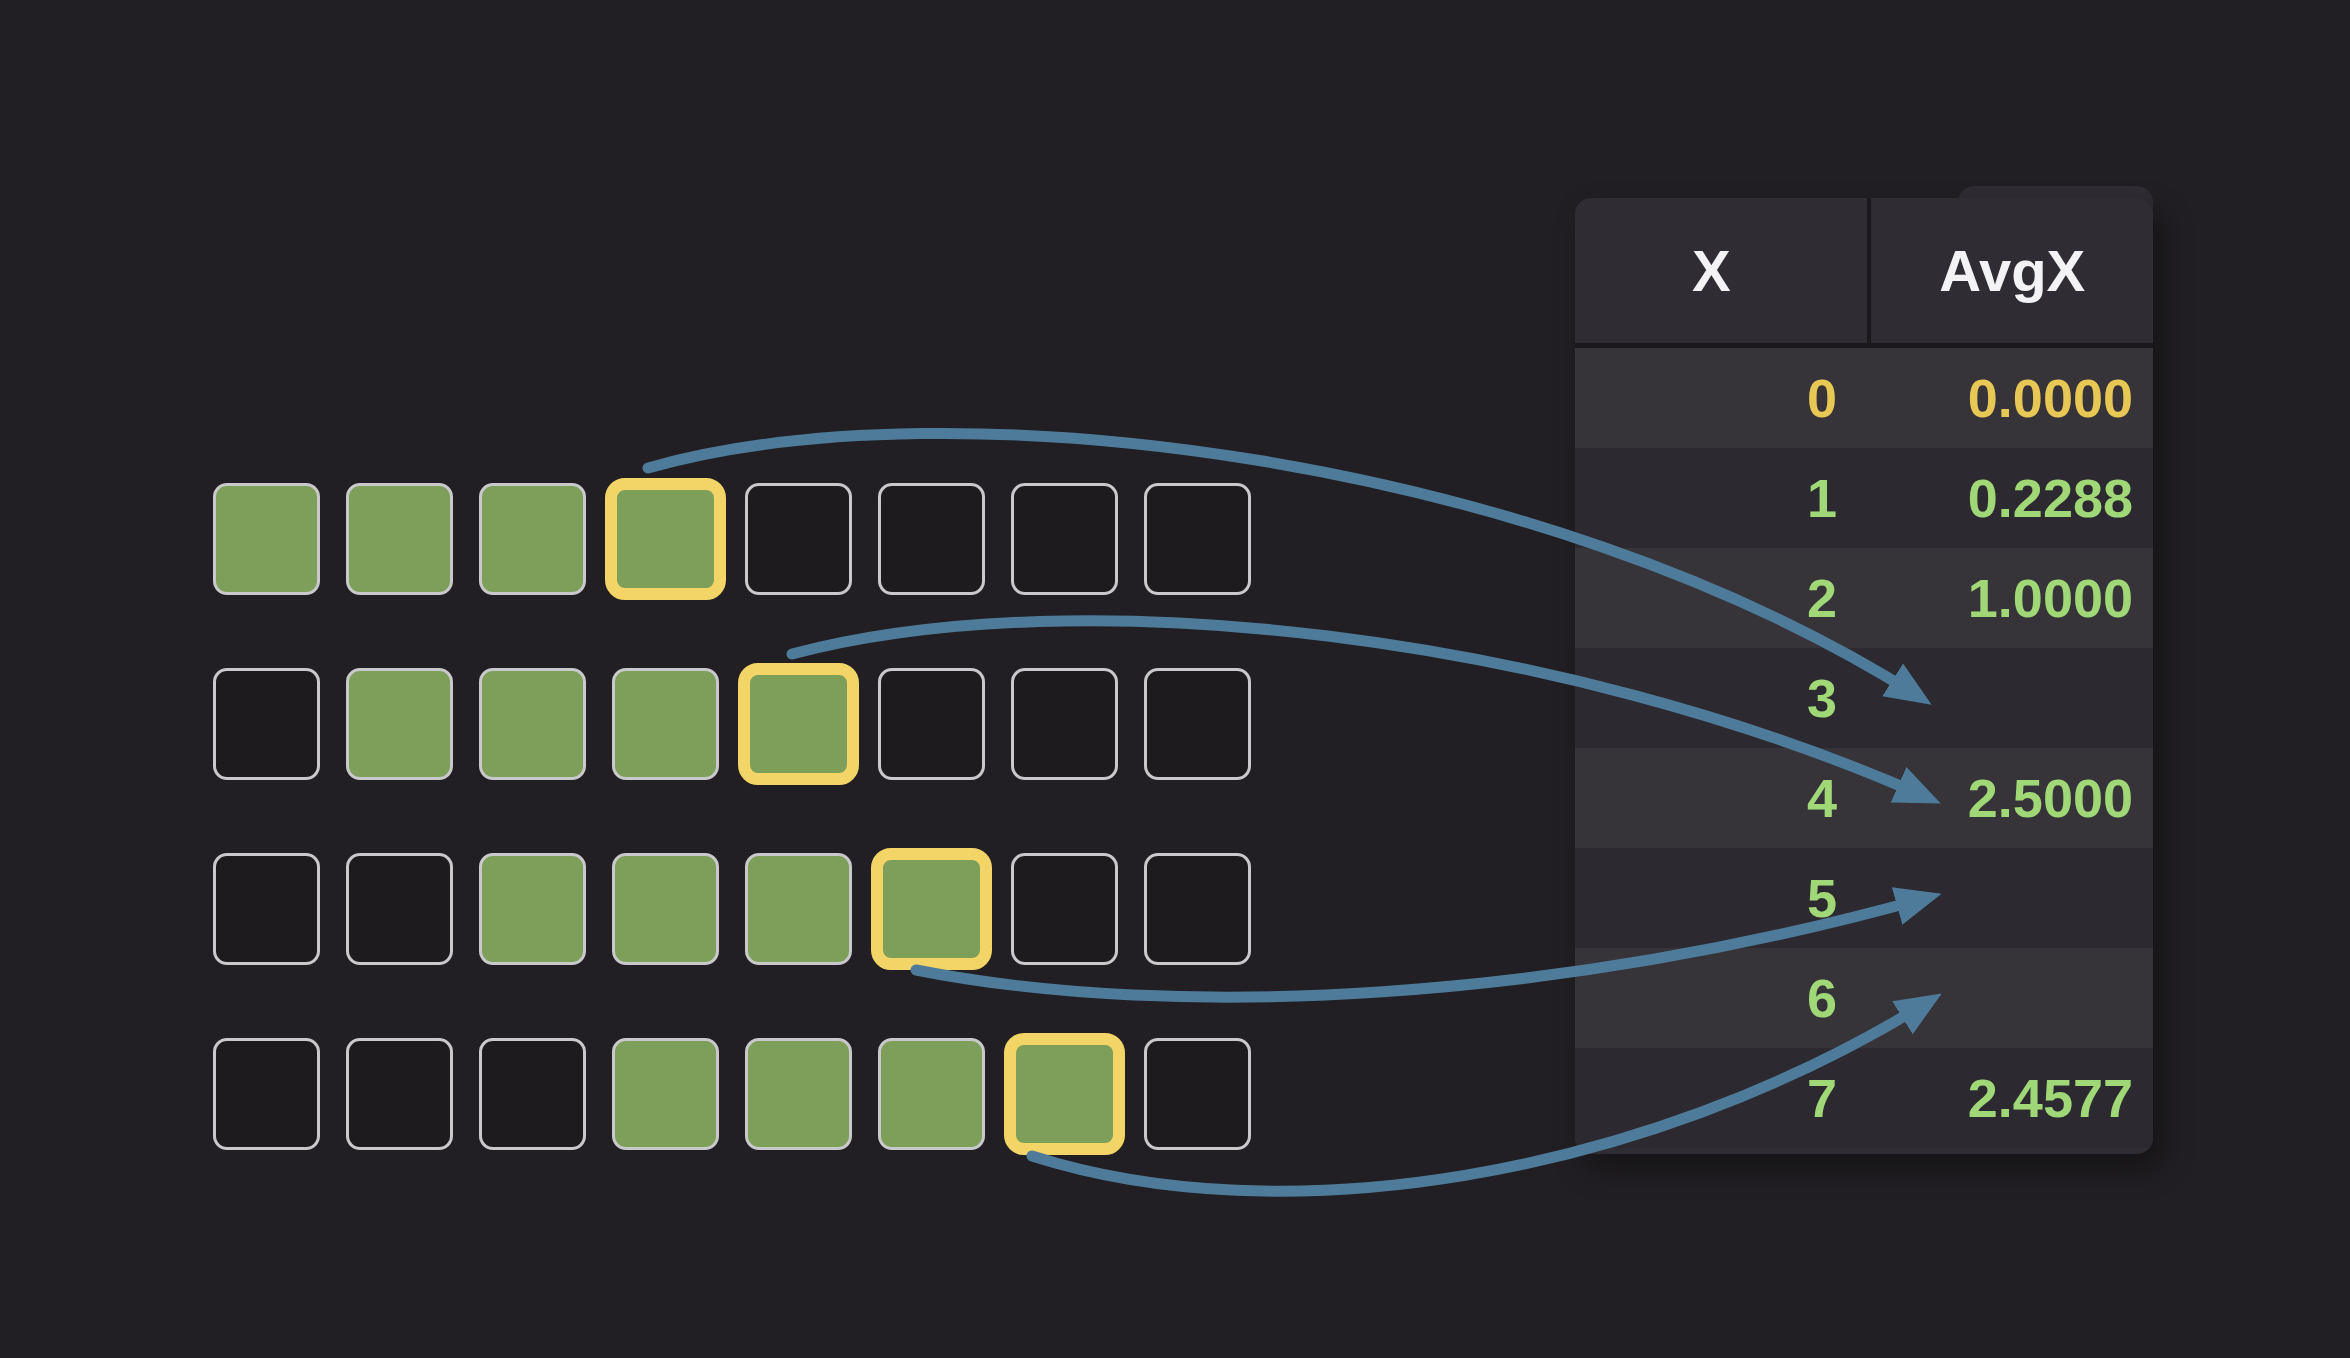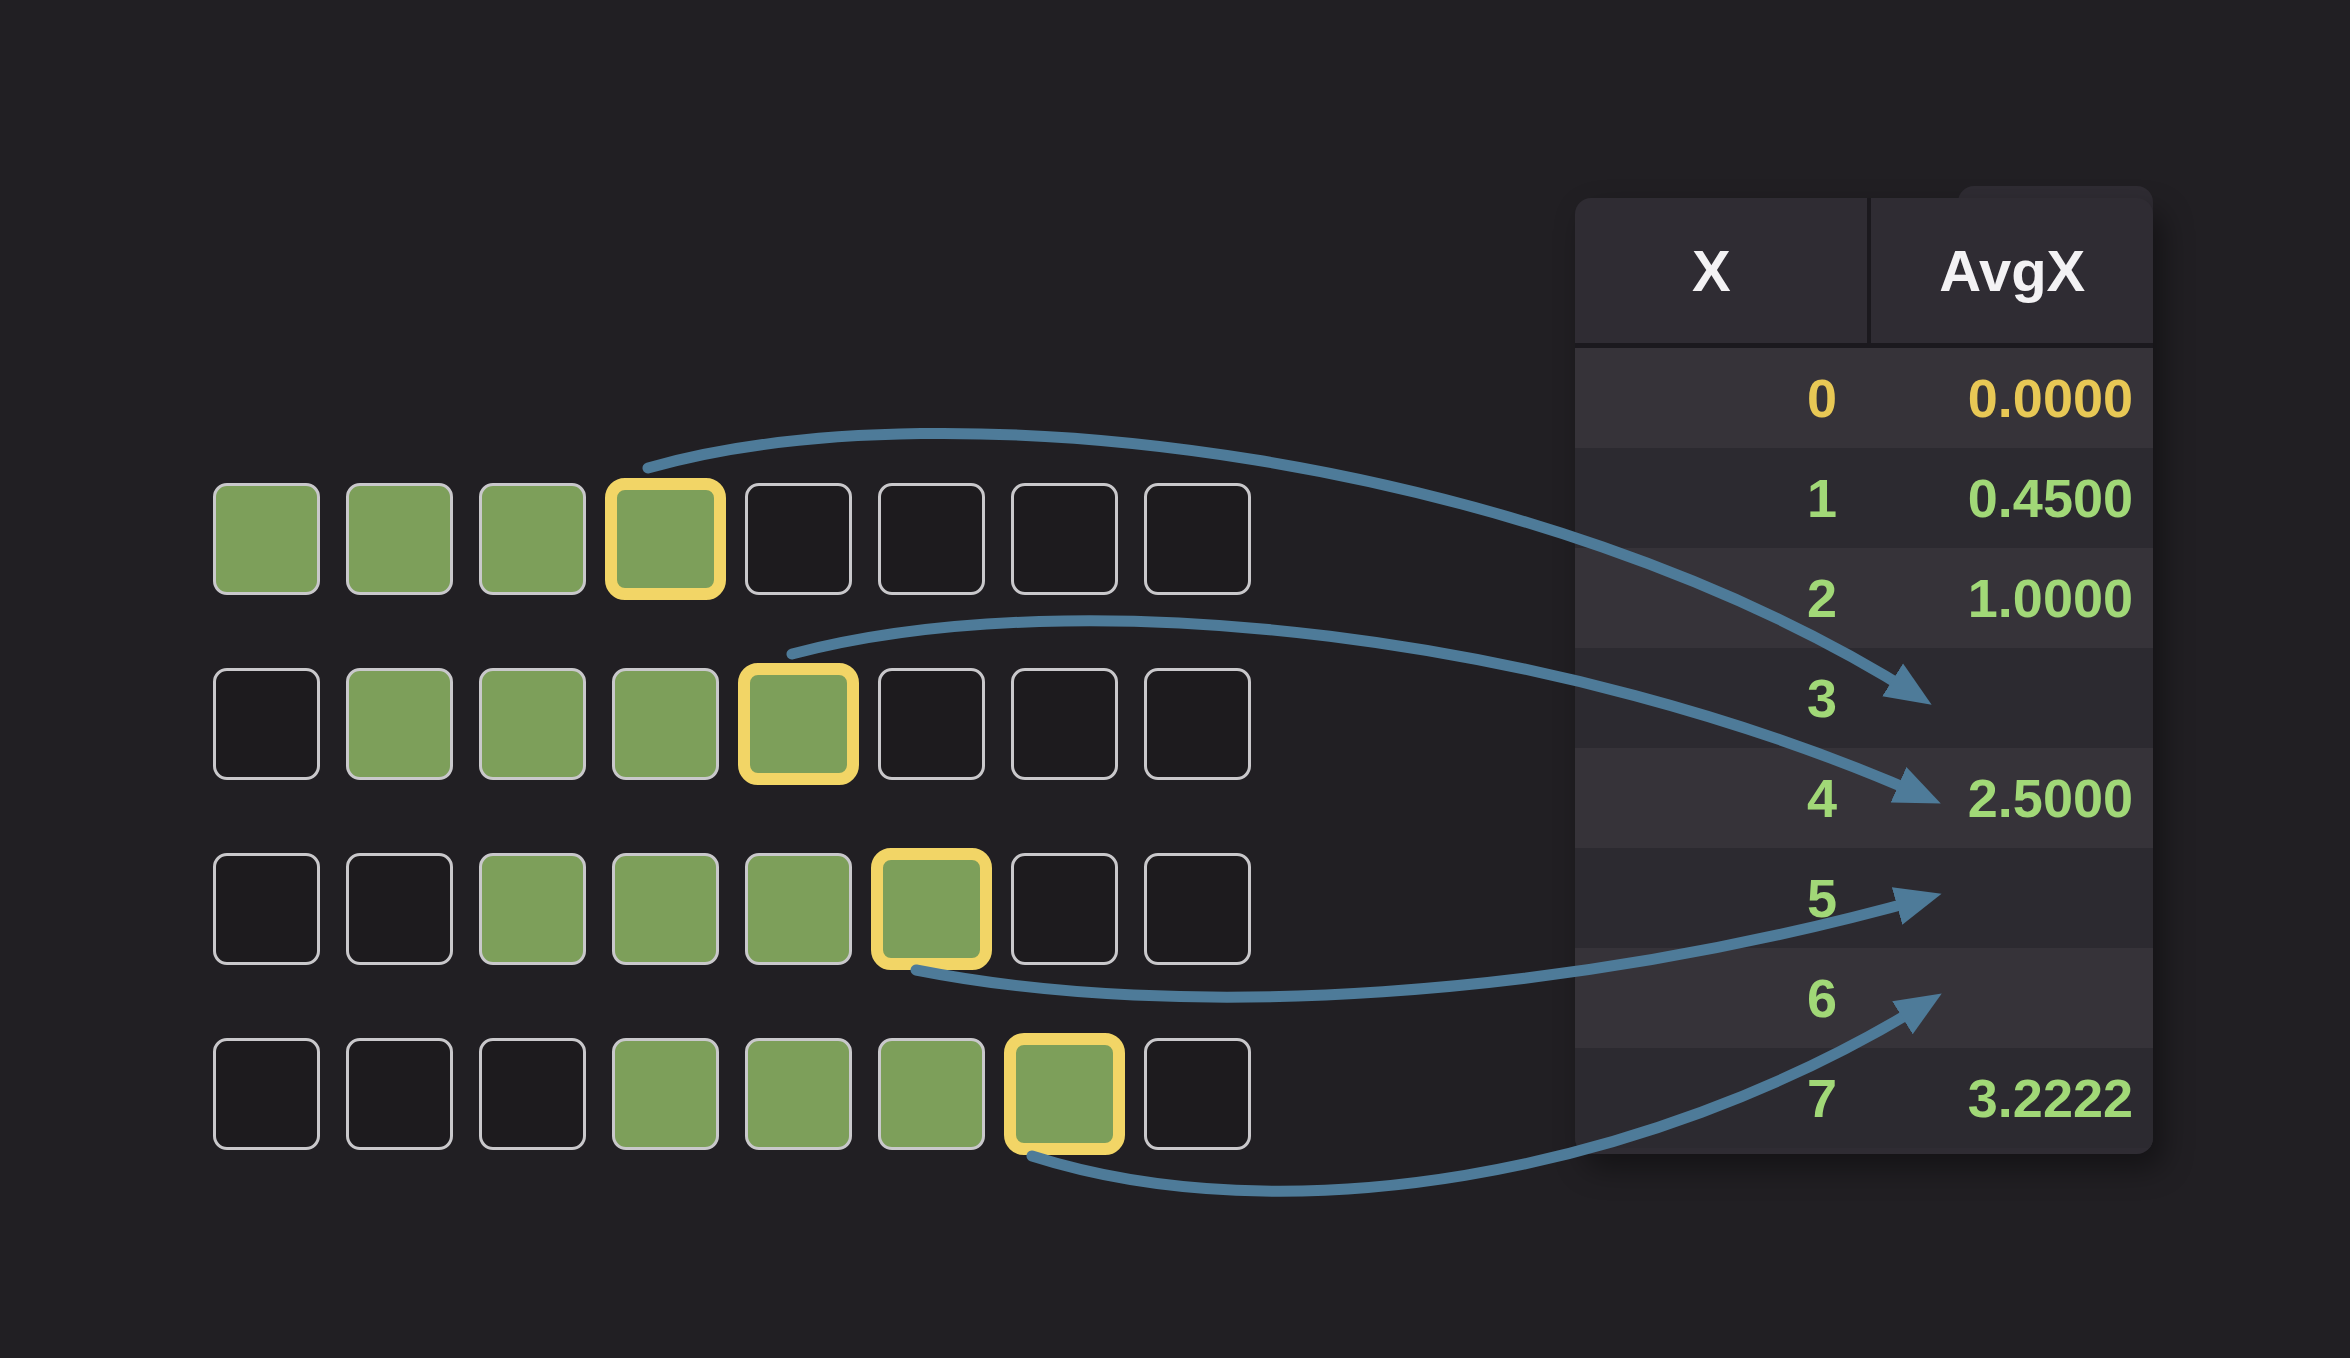--- a/index.html
+++ b/index.html
@@ -125,42 +125,42 @@
       <div class="th th-x">X</div>
       <div class="th th-avg">AvgX</div>
     </div>
     <div id="table-body">
         <div class="tr gold">
           <div class="td-x">0</div>
           <div class="td-avg">0.0000</div>
         </div>
         <div class="tr green">
           <div class="td-x">1</div>
-          <div class="td-avg">0.4500</div>
+          <div class="td-avg">0.2288</div>
         </div>
         <div class="tr green">
           <div class="td-x">2</div>
           <div class="td-avg">1.0000</div>
         </div>
         <div class="tr green">
           <div class="td-x">3</div>
         </div>
         <div class="tr green">
           <div class="td-x">4</div>
           <div class="td-avg">2.5000</div>
         </div>
         <div class="tr green">
           <div class="td-x">5</div>
         </div>
         <div class="tr green">
           <div class="td-x">6</div>
         </div>
         <div class="tr green">
           <div class="td-x">7</div>
-          <div class="td-avg">3.2222</div>
+          <div class="td-avg">2.4577</div>
         </div>
       </div>
   </div>
 
   <svg id="arrows" width="2350" height="1358" viewBox="0 0 2350 1358">
     <defs>
       <marker id="arrowhead" viewBox="0 0 10 10" refX="6.5" refY="5" markerWidth="4.2" markerHeight="4.2" orient="auto">
         <polygon points="0,0.8 10,5 0,9.2"></polygon>
       </marker>
     </defs>

